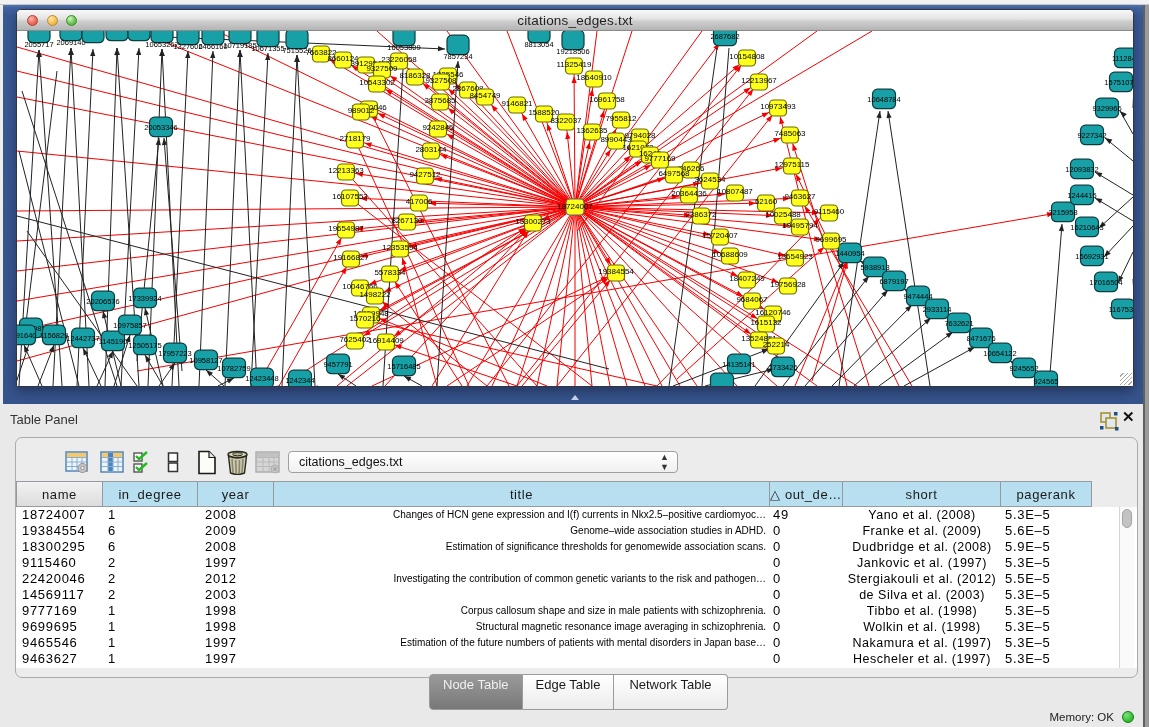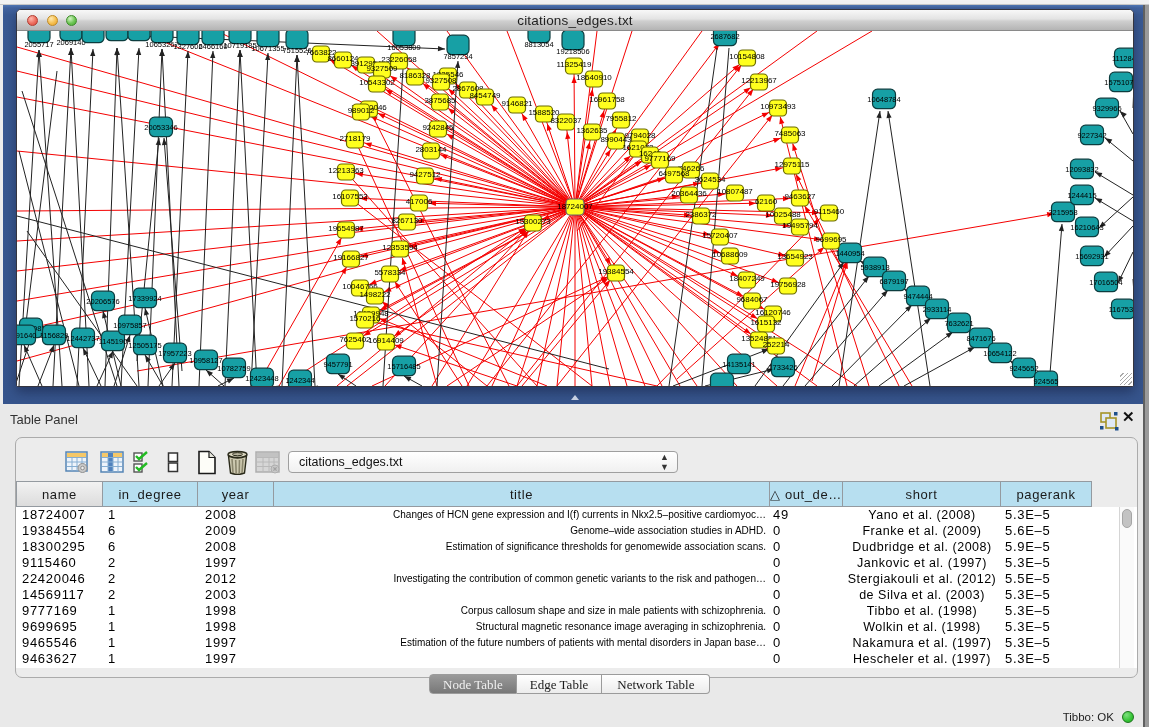--- a/index.html
+++ b/index.html
@@ -49,22 +49,22 @@
 .c5 { letter-spacing:0.5px; }
 .trow { position:relative; height:16px; line-height:16px; white-space:nowrap; }
 .trow span { position:absolute; top:0; overflow:hidden; }
 .c0 { left:6px; width:84px; } .c1 { left:92px; width:90px; } .c2 { left:189px; width:70px; }
 .c3 { left:265px; width:485px; } .c4 { left:757px; width:68px; }
 .c5 { left:827px; width:158px; text-align:center; } .c6 { left:989px; width:95px; }
 #vscroll { position:absolute; left:1119px; top:103px; width:15px; height:161px; background:#fafafa; border-left:1px solid #d5d5d5; }
 #vthumb { position:absolute; left:2px; top:2px; width:10px; height:19px; background:#c3c3c3; border:1px solid #a5a5a5; border-radius:6px; }
 
 #tabs { position:absolute; left:429px; top:270px; height:21px; font-size:13px; }
-.tab { float:left; height:20px; line-height:19px; padding:0 13px; background:linear-gradient(180deg,#fff,#ececec);
-  border:1px solid #9b9b9b; border-left:none; color:#1a1a1a;font-family:Liberation Serif, serif; }
+.tab { float:left; height:36px; line-height:19px; padding:0 13px; background:linear-gradient(180deg,#fff,#ececec);
+  border:1px solid #9b9b9b; border-left:none; color:#1a1a1a; }
 .tab.sel { background:linear-gradient(180deg,#9a9a9a,#787878); color:#f0f0f0; border-left:1px solid #9b9b9b;
   border-radius:4px 0 0 4px; }
 .tab.last { border-radius:0 4px 4px 0; }
 
 #status { position:absolute; left:0; top:296px; width:1143px; height:27px; font-size:12px; color:#222; }
 #status .mem { position:absolute; right:29px; top:11px; font-size:11.5px;}
 #memdot { position:absolute; right:9px; top:11px; width:12px; height:12px; border-radius:50%;
   background:radial-gradient(circle at 35% 30%, #7fe07f, #35c435 60%, #28a828); border:1.5px solid #1c741c; }
 </style></head>
 <body>
@@ -891,16 +891,16 @@
   </div>
   <div id="vscroll">
         <div id="vthumb"></div>
       </div>
   <div id="tabs">
     <div class="tab sel">Node Table</div>
         <div class="tab">Edge Table</div>
         <div class="tab last" style="padding:0 15px;">Network Table</div>
   </div>
   <div id="status">
-        <span class="mem">Tibbo: OK</span>
+        <span class="mem">Memory: OK</span>
         <span id="memdot"></span>
       </div>
 </div>
 </div>
 </body></html>

